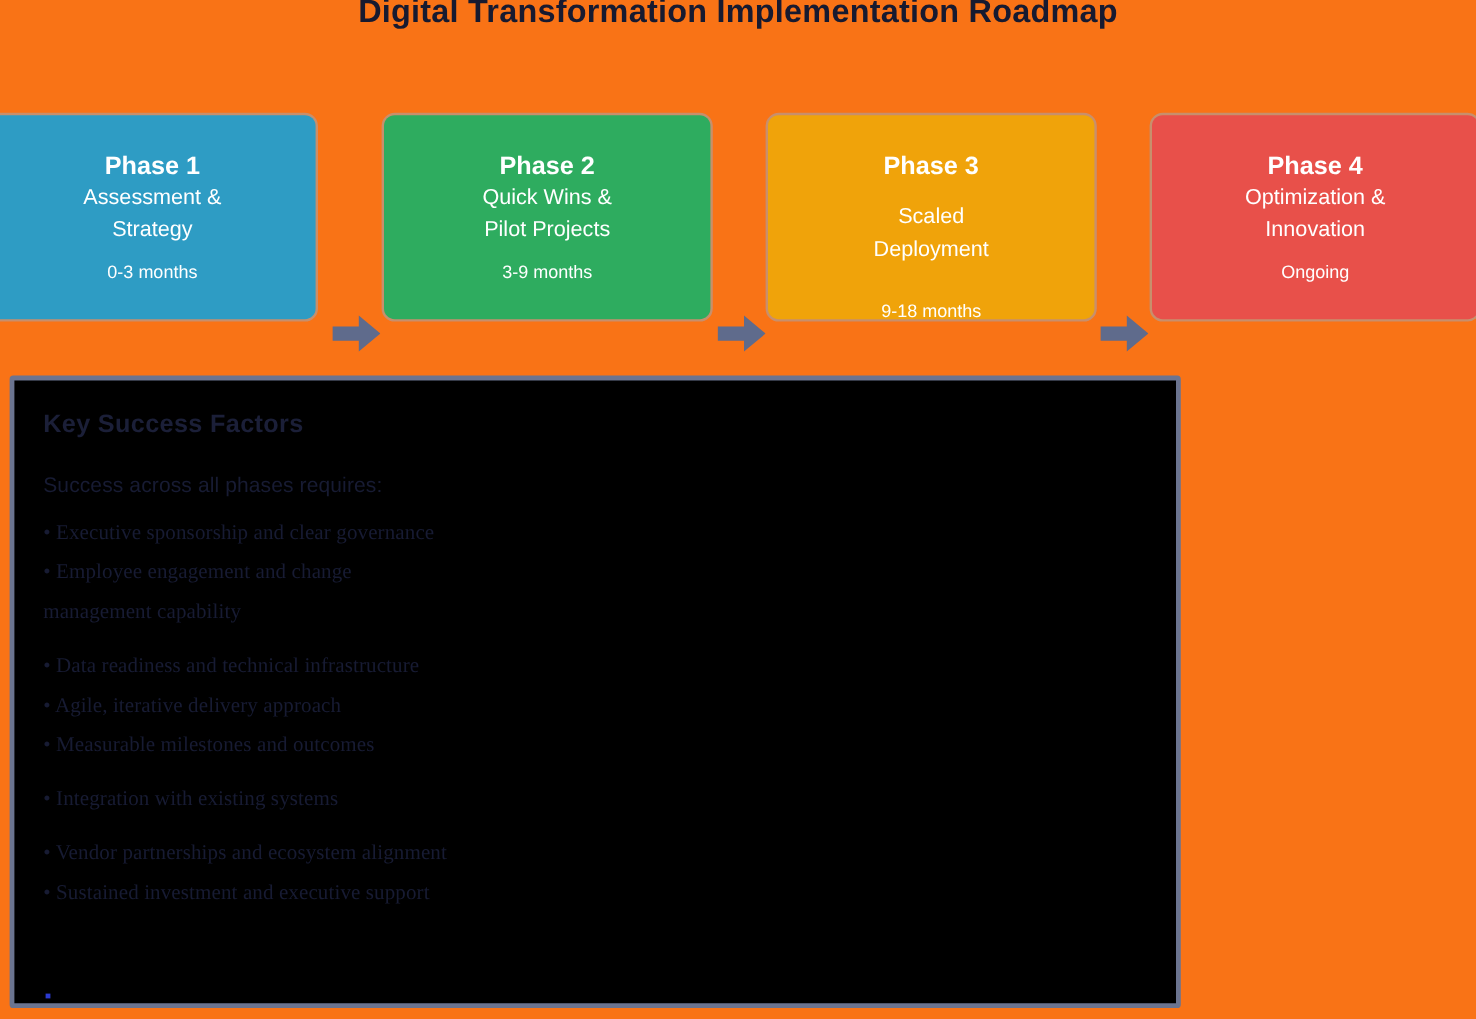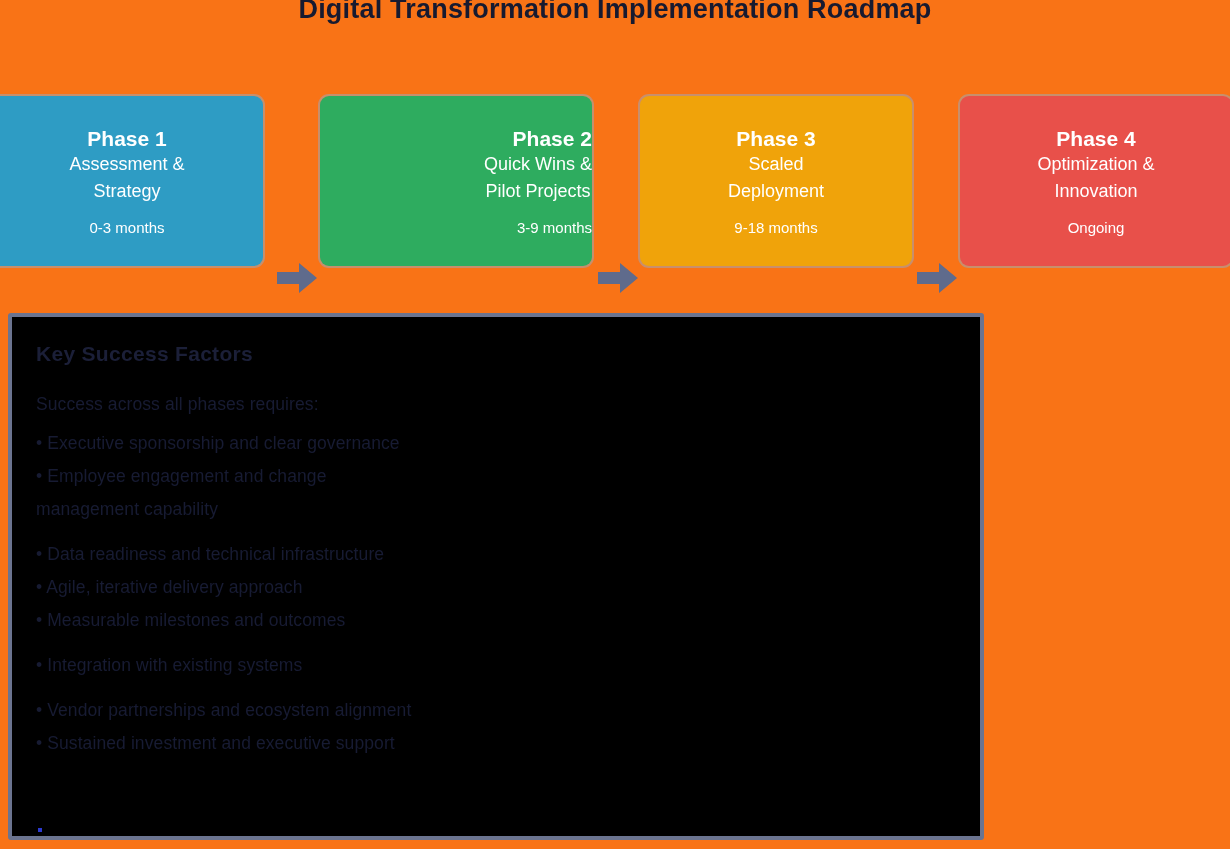--- a/index.html
+++ b/index.html
@@ -48,21 +48,21 @@
     font-size: 18px; color: #ffffff;
     line-height: 27px; text-align: center;
     white-space: pre-line;
   }
   .phase-box .p-time {
     margin-top: 14px;
     font-size: 15px; color: #ffffff; text-align: center;
   }
 
   .pbox0 { left: -9px; }
-  .pbox1 { left: 320px; align-items: flex-end; }
+  .pbox1 { left: 320px; }
   .pbox2 { left: 640px; }
   .pbox3 { left: 960px; }
 
   
   .arrow {
     position: absolute;
     top: 165px;
     width: 40px; height: 34px;
   }
   .arrow svg { display: block; width: 40px; height: 34px; }
@@ -89,21 +89,21 @@
   }
   .panel-body {
     font-size: 17.5px;
     line-height: 33px;
     color: #171b33;
     letter-spacing: 0.1px;
     margin-left: 4px;
     max-width: 660px;
   }
   .panel-body .lead { display: block; margin-bottom: 6px; }
-  .panel-body .bullet { display: block; }
+  .panel-body .bullet { display: block; font-family: Liberation Serif, serif; }
   .panel-body .grp { display: block; margin-bottom: 12px; }
   .dot { position: absolute; left: 26px; bottom: 4px; width: 4px; height: 4px; background: #2c3ad0; }
 </style>
 </head>
 <body>
 
 <div class="canvas">
 
   <div class="title">Digital Transformation Implementation Roadmap</div>
 
@@ -116,21 +116,21 @@
       <div class="p-time">0-3 months</div>
     </div>
 
     <div class="phase-box pbox1" style="background: rgb(46, 172, 95);">
       <div class="p-title">Phase 2</div>
       <div class="p-desc">Quick Wins &amp;
 Pilot Projects</div>
       <div class="p-time">3-9 months</div>
     </div>
 
-    <div class="phase-box pbox2" style="background: rgb(240, 163, 10);">
+    <div class="phase-box pbox2" style="background: rgb(240, 163, 10); gap: 16px;">
       <div class="p-title">Phase 3</div>
       <div class="p-desc">Scaled
 Deployment</div>
       <div class="p-time">9-18 months</div>
     </div>
 
     <div class="phase-box pbox3" style="background: rgb(232, 80, 74);">
       <div class="p-title">Phase 4</div>
       <div class="p-desc">Optimization &amp;
 Innovation</div>

